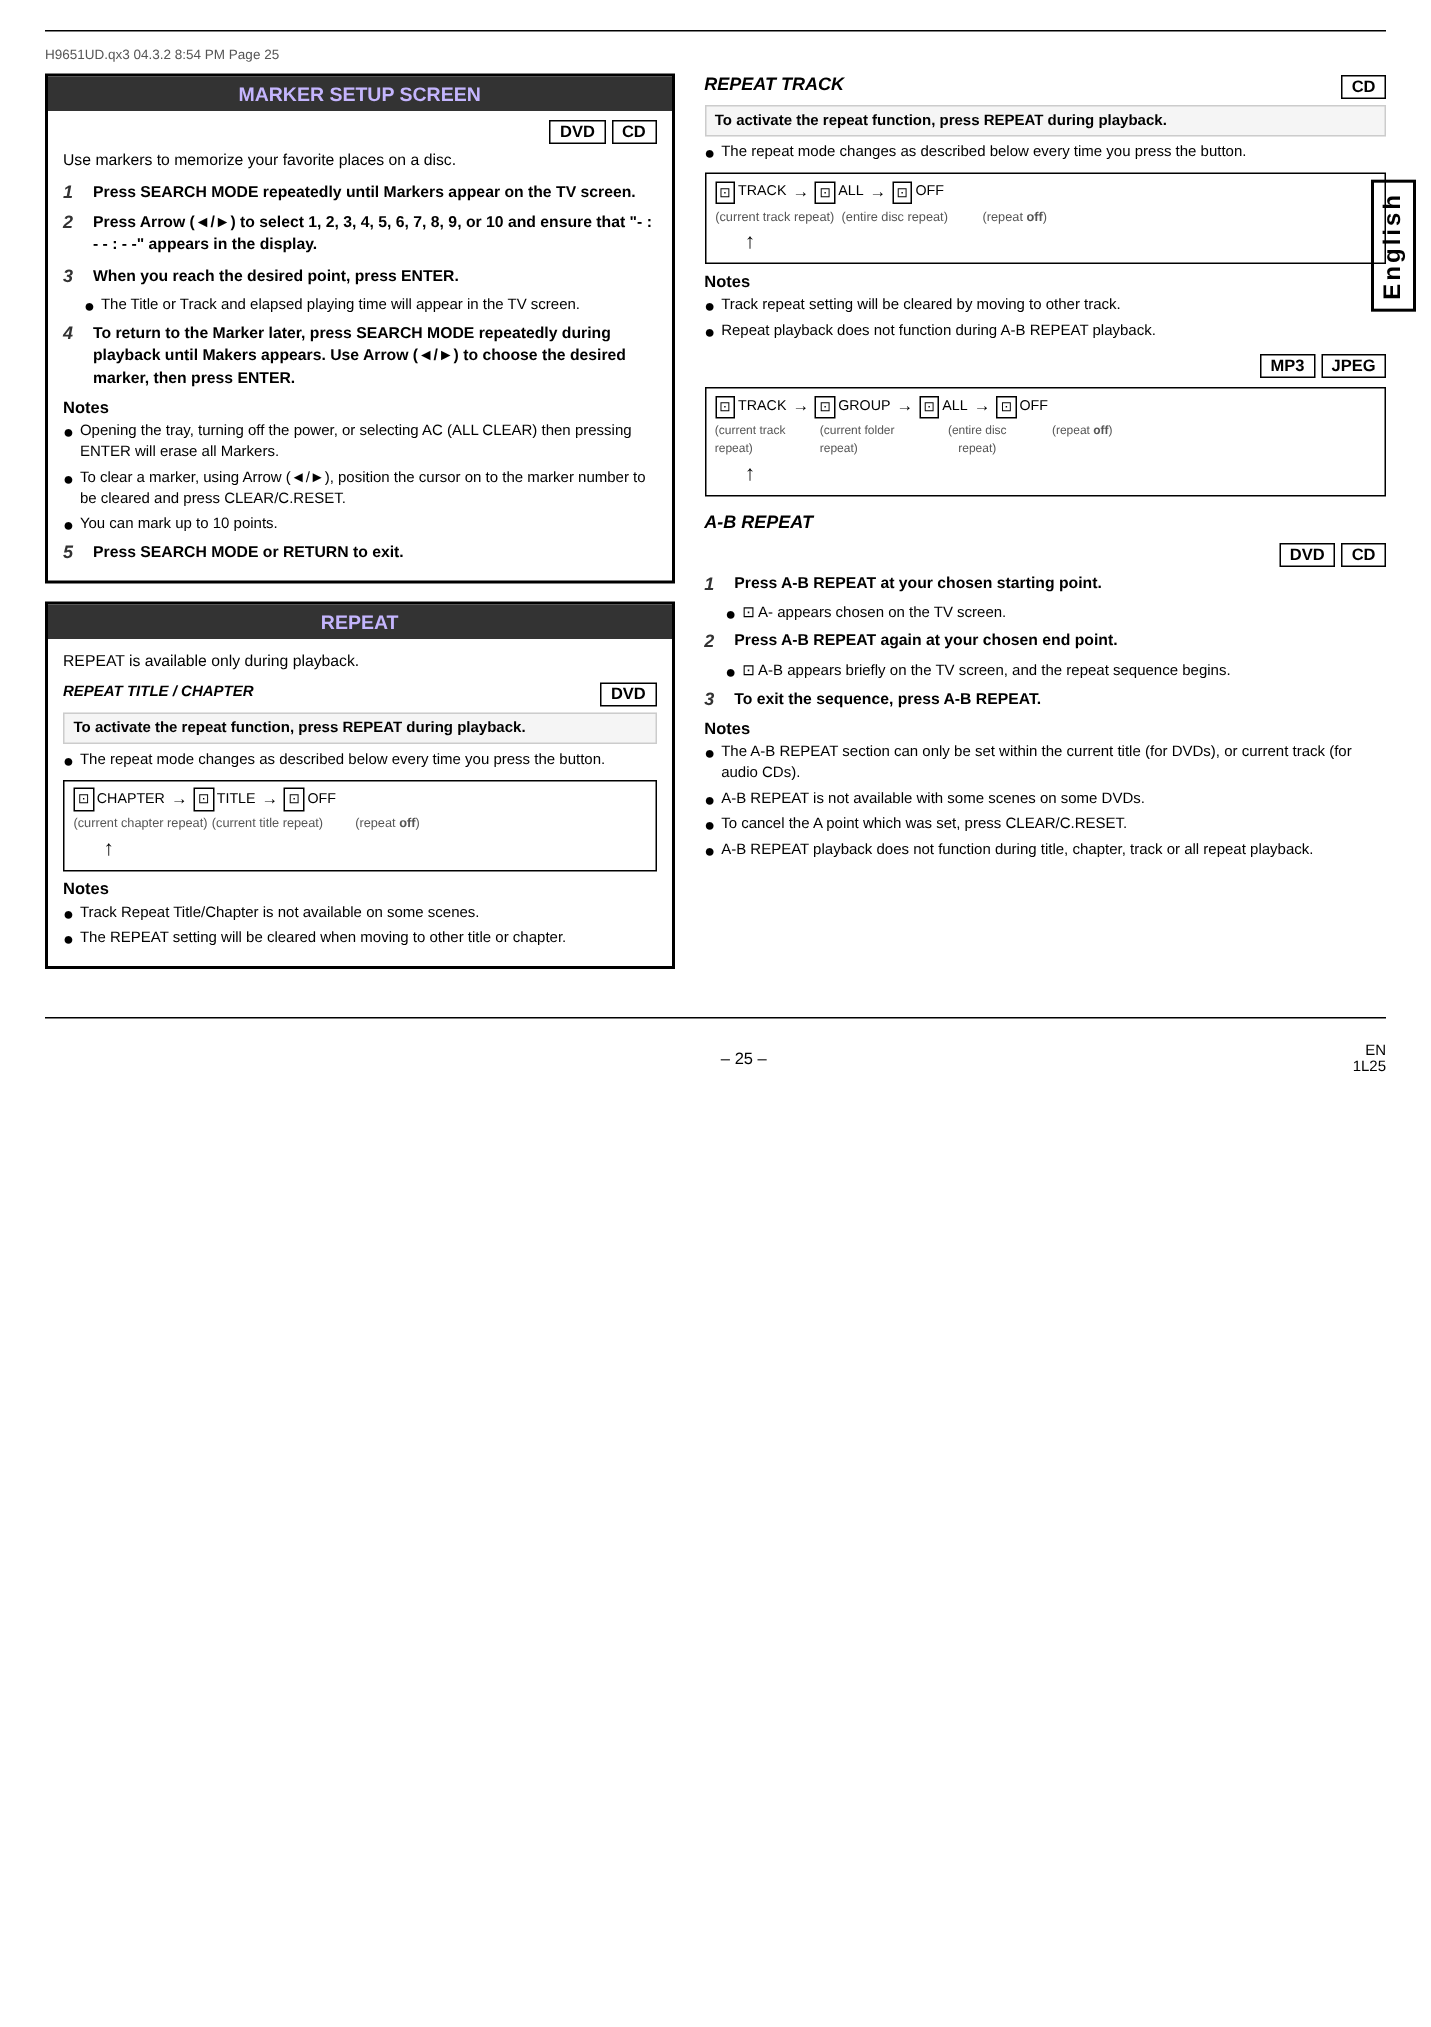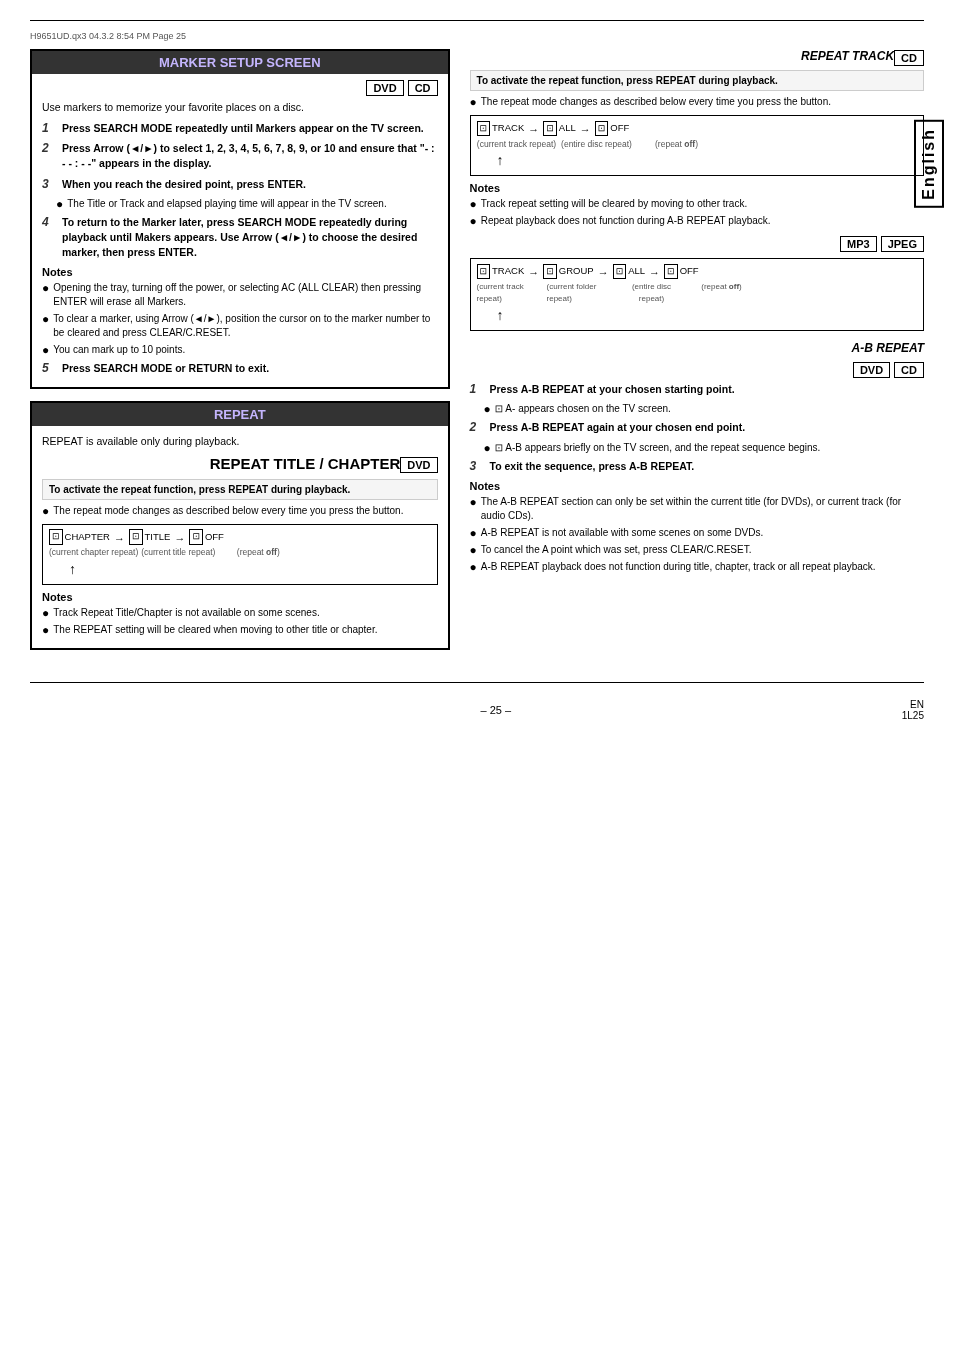--- a/index.html
+++ b/index.html
@@ -187,28 +187,29 @@
       font-size: 9px;
       display: inline-block;
     }
 
     
     .repeat-inner {
       padding: 8px 10px;
     }
 
     .subhead {
-      font-weight: bold;
-      font-size: 15px;
+      font-style: italic;
+      font-weight: bold;
+      font-size: 10px;
       margin-bottom: 3px;
     }
 
     .subhead-row {
       display: flex;
-      justify-content: flex-end;
+      justify-content: space-between;
       align-items: center;
       margin-bottom: 4px;
     }
 
     
     .page-bottom {
       display: flex;
       justify-content: space-between;
       align-items: center;
       margin-top: 16px;

